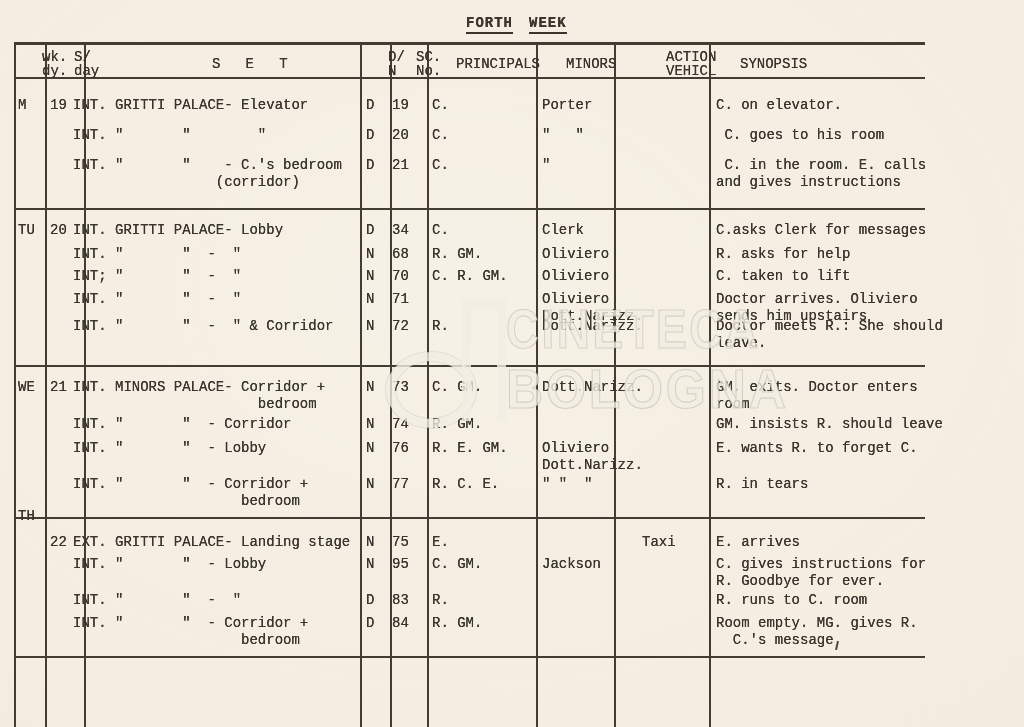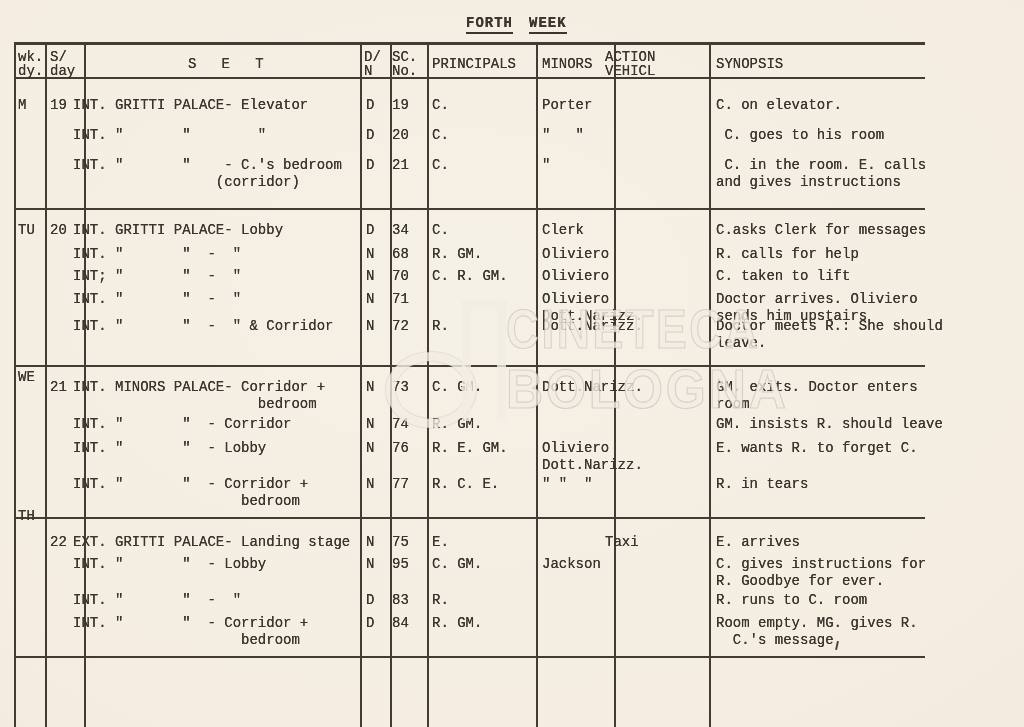--- a/index.html
+++ b/index.html
@@ -3,25 +3,25 @@
 <meta charset="utf-8">
 <style>
   html,body{margin:0;padding:0;background:#888;}
   .paper{
     position:relative;width:1024px;height:727px;overflow:hidden;
     background:radial-gradient(130% 130% at 45% 40%, #f6f1e6 0%, #f4edE0 50%, #f0e7d5 100%);
     font-family:"Liberation Mono","DejaVu Sans Mono",monospace;
     color:#3a352d;
   }
   .cell{position:absolute;white-space:pre;font-size:14px;line-height:17px;text-shadow:0 0 .5px currentColor;}
-  .hcell{position:absolute;white-space:pre;font-size:14px;line-height:14px;text-shadow:0 0 .5px currentColor;}
+  .hcell{position:absolute;white-space:pre;font-size:14px;line-height:14px;text-shadow:0 0 .5px currentColor;margin-left:24px;}
   .row{position:absolute;left:0;width:1024px;height:0;}
   
   .col-day{left:18px}.col-sday{left:50px}.col-set{left:73px}.col-dn{left:366px}
-  .col-sc{left:392px}.col-pr{left:432px}.col-min{left:542px}.col-veh{left:605px}.col-syn{left:716px}
+  .col-sc{left:392px}.col-pr{left:432px}.col-min{left:542px}.col-veh{left:642px}.col-syn{left:716px}
   
   .hline{position:absolute;left:14px;width:911px;height:2px;background:#423c33;}
   .vline{position:absolute;top:42px;height:685px;width:2px;background:#423c33;}
   .v1{left:14px}.v2{left:45px}.v3{left:84px}.v4{left:360px}.v5{left:390px}
   .v6{left:427px}.v7{left:536px}.v8{left:614px}.v9{left:709px}
   .h-top{top:42px;height:3px}.h-head{top:77px}.h-b1{top:208px}.h-b2{top:365px}.h-b3{top:517px}.h-b4{top:656px}
   
   .title-word{position:absolute;top:15px;font-size:14px;font-weight:bold;letter-spacing:1px;
     border-bottom:2px solid #3a352d;padding-bottom:1px;text-shadow:0 0 .5px currentColor;}
   .tw1{left:466px}.tw2{left:529px}
@@ -119,21 +119,21 @@
     <span class="cell col-pr">C.</span>
     <span class="cell col-min">Clerk</span>
     <span class="cell col-syn">C.asks Clerk for messages</span>
   </div>
   <div class="row" style="top:246px">
     <span class="cell col-set">INT. "       "  -  "</span>
     <span class="cell col-dn">N</span>
     <span class="cell col-sc">68</span>
     <span class="cell col-pr">R. GM.</span>
     <span class="cell col-min">Oliviero</span>
-    <span class="cell col-syn">R. calls for help</span>
+    <span class="cell col-syn">R. asks for help</span>
   </div>
   <div class="row" style="top:268px">
     <span class="cell col-set">INT; "       "  -  "</span>
     <span class="cell col-dn">N</span>
     <span class="cell col-sc">70</span>
     <span class="cell col-pr">C. R. GM.</span>
     <span class="cell col-min">Oliviero</span>
     <span class="cell col-syn">C. taken to lift</span>
   </div>
   <div class="row" style="top:291px">
@@ -148,21 +148,21 @@
   <div class="row" style="top:318px">
     <span class="cell col-set">INT. "       "  -  " &amp; Corridor</span>
     <span class="cell col-dn">N</span>
     <span class="cell col-sc">72</span>
     <span class="cell col-pr">R.</span>
     <span class="cell col-min">Dott.Narizz.</span>
     <span class="cell col-syn">Doctor meets R.: She should
 leave.</span>
   </div>
 
-  <span class="cell col-day" style="top:369px">WE</span>
+  <span class="cell col-day" style="top:379px">WE</span>
   <span class="cell col-sday" style="top:379px">21</span>
   <div class="row" style="top:379px">
     <span class="cell col-set">INT. MINORS PALACE- Corridor +
                       bedroom</span>
     <span class="cell col-dn">N</span>
     <span class="cell col-sc">73</span>
     <span class="cell col-pr">C. GM.</span>
     <span class="cell col-min">Dott.Narizz.</span>
     <span class="cell col-syn">GM. exits. Doctor enters
 room</span>

